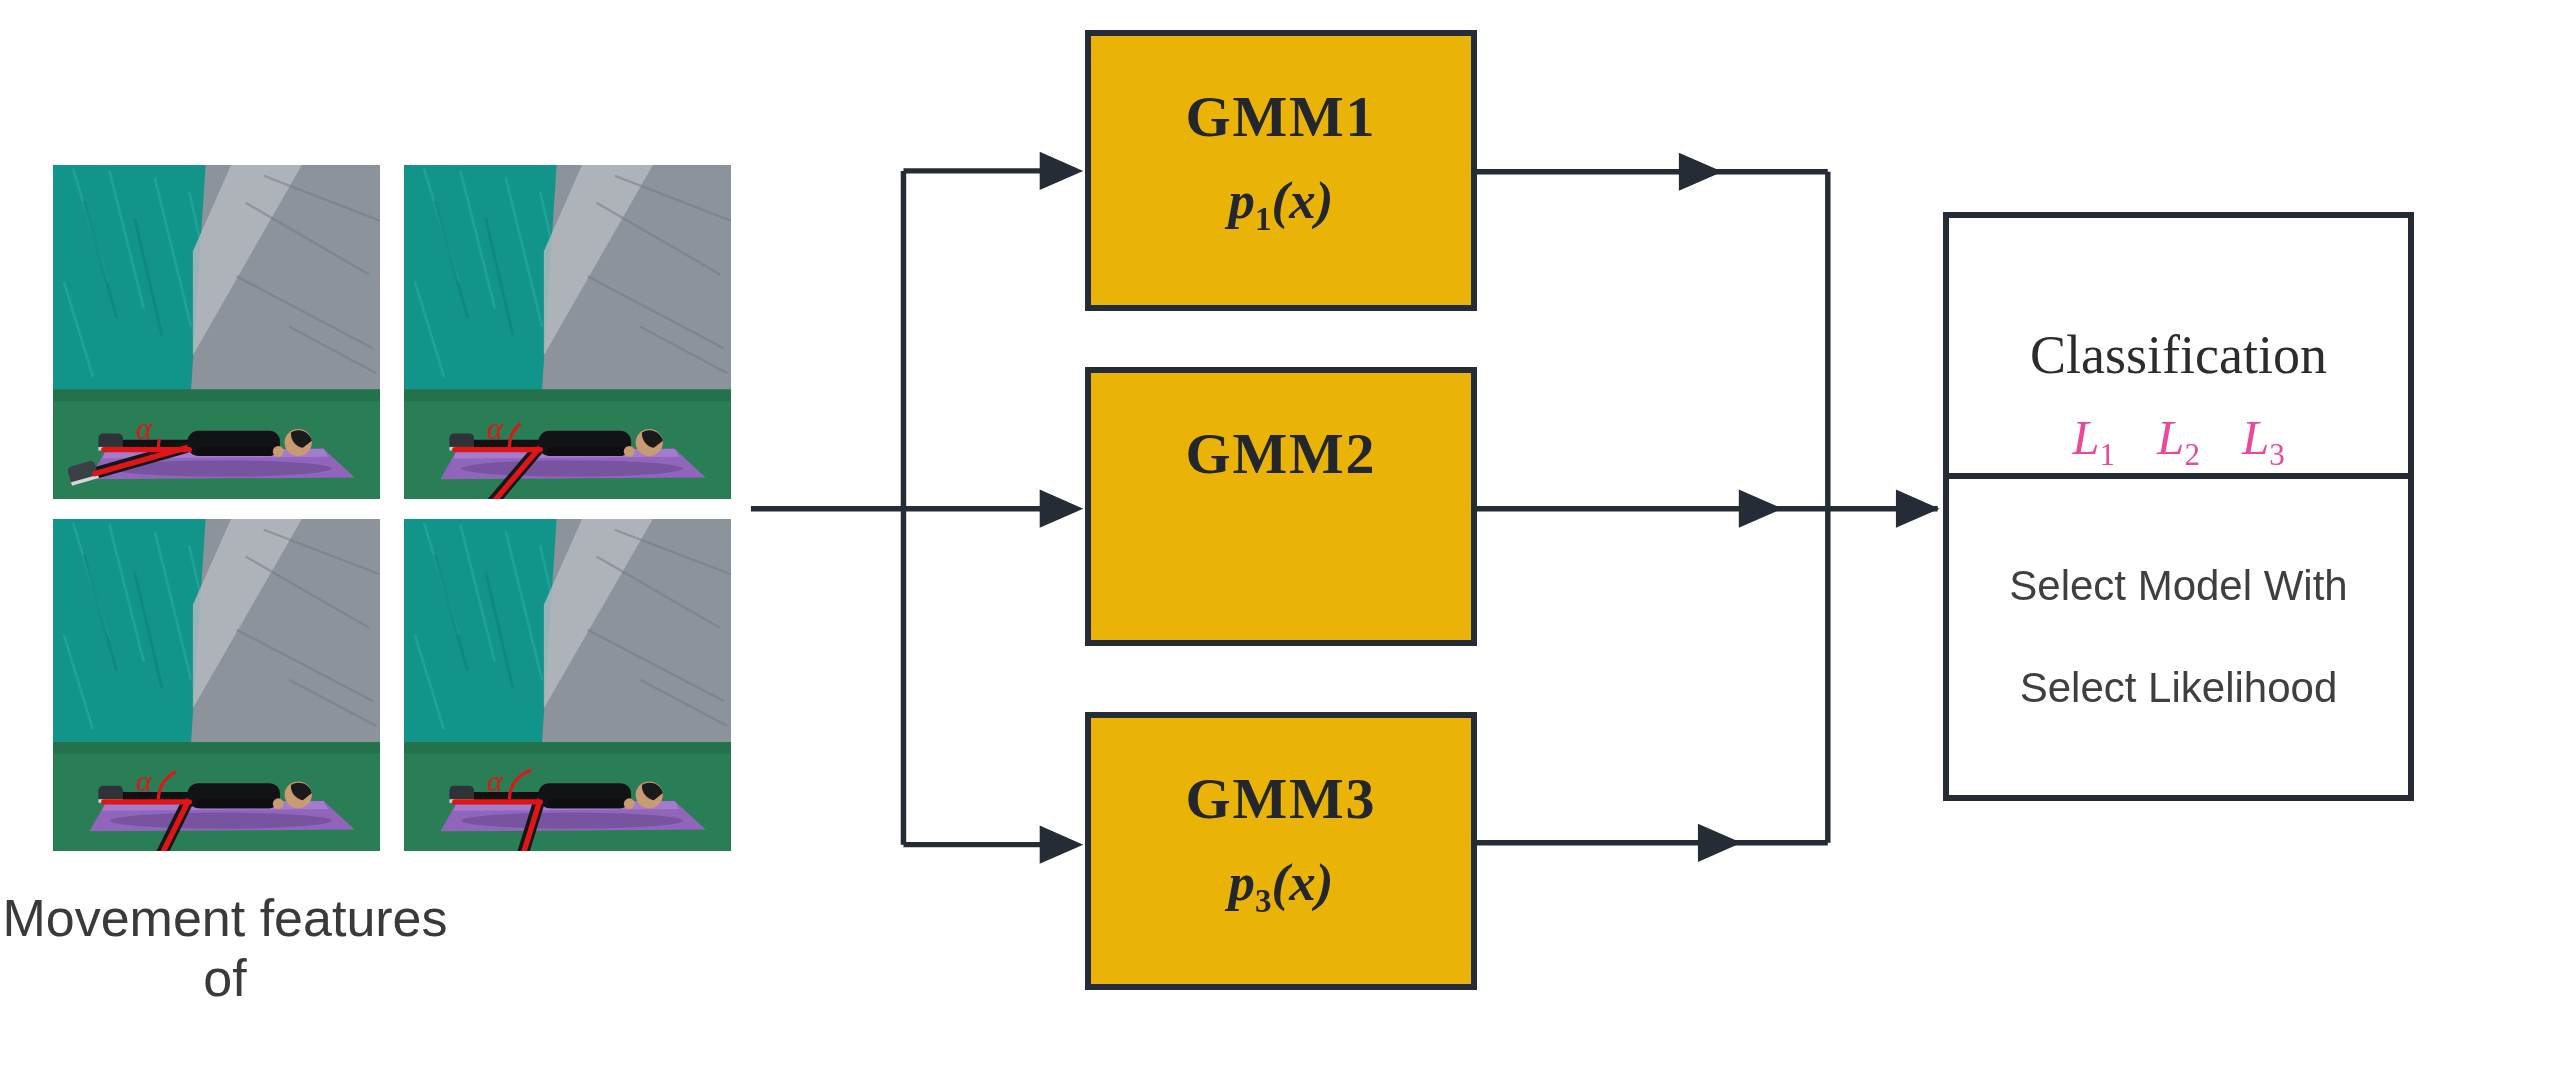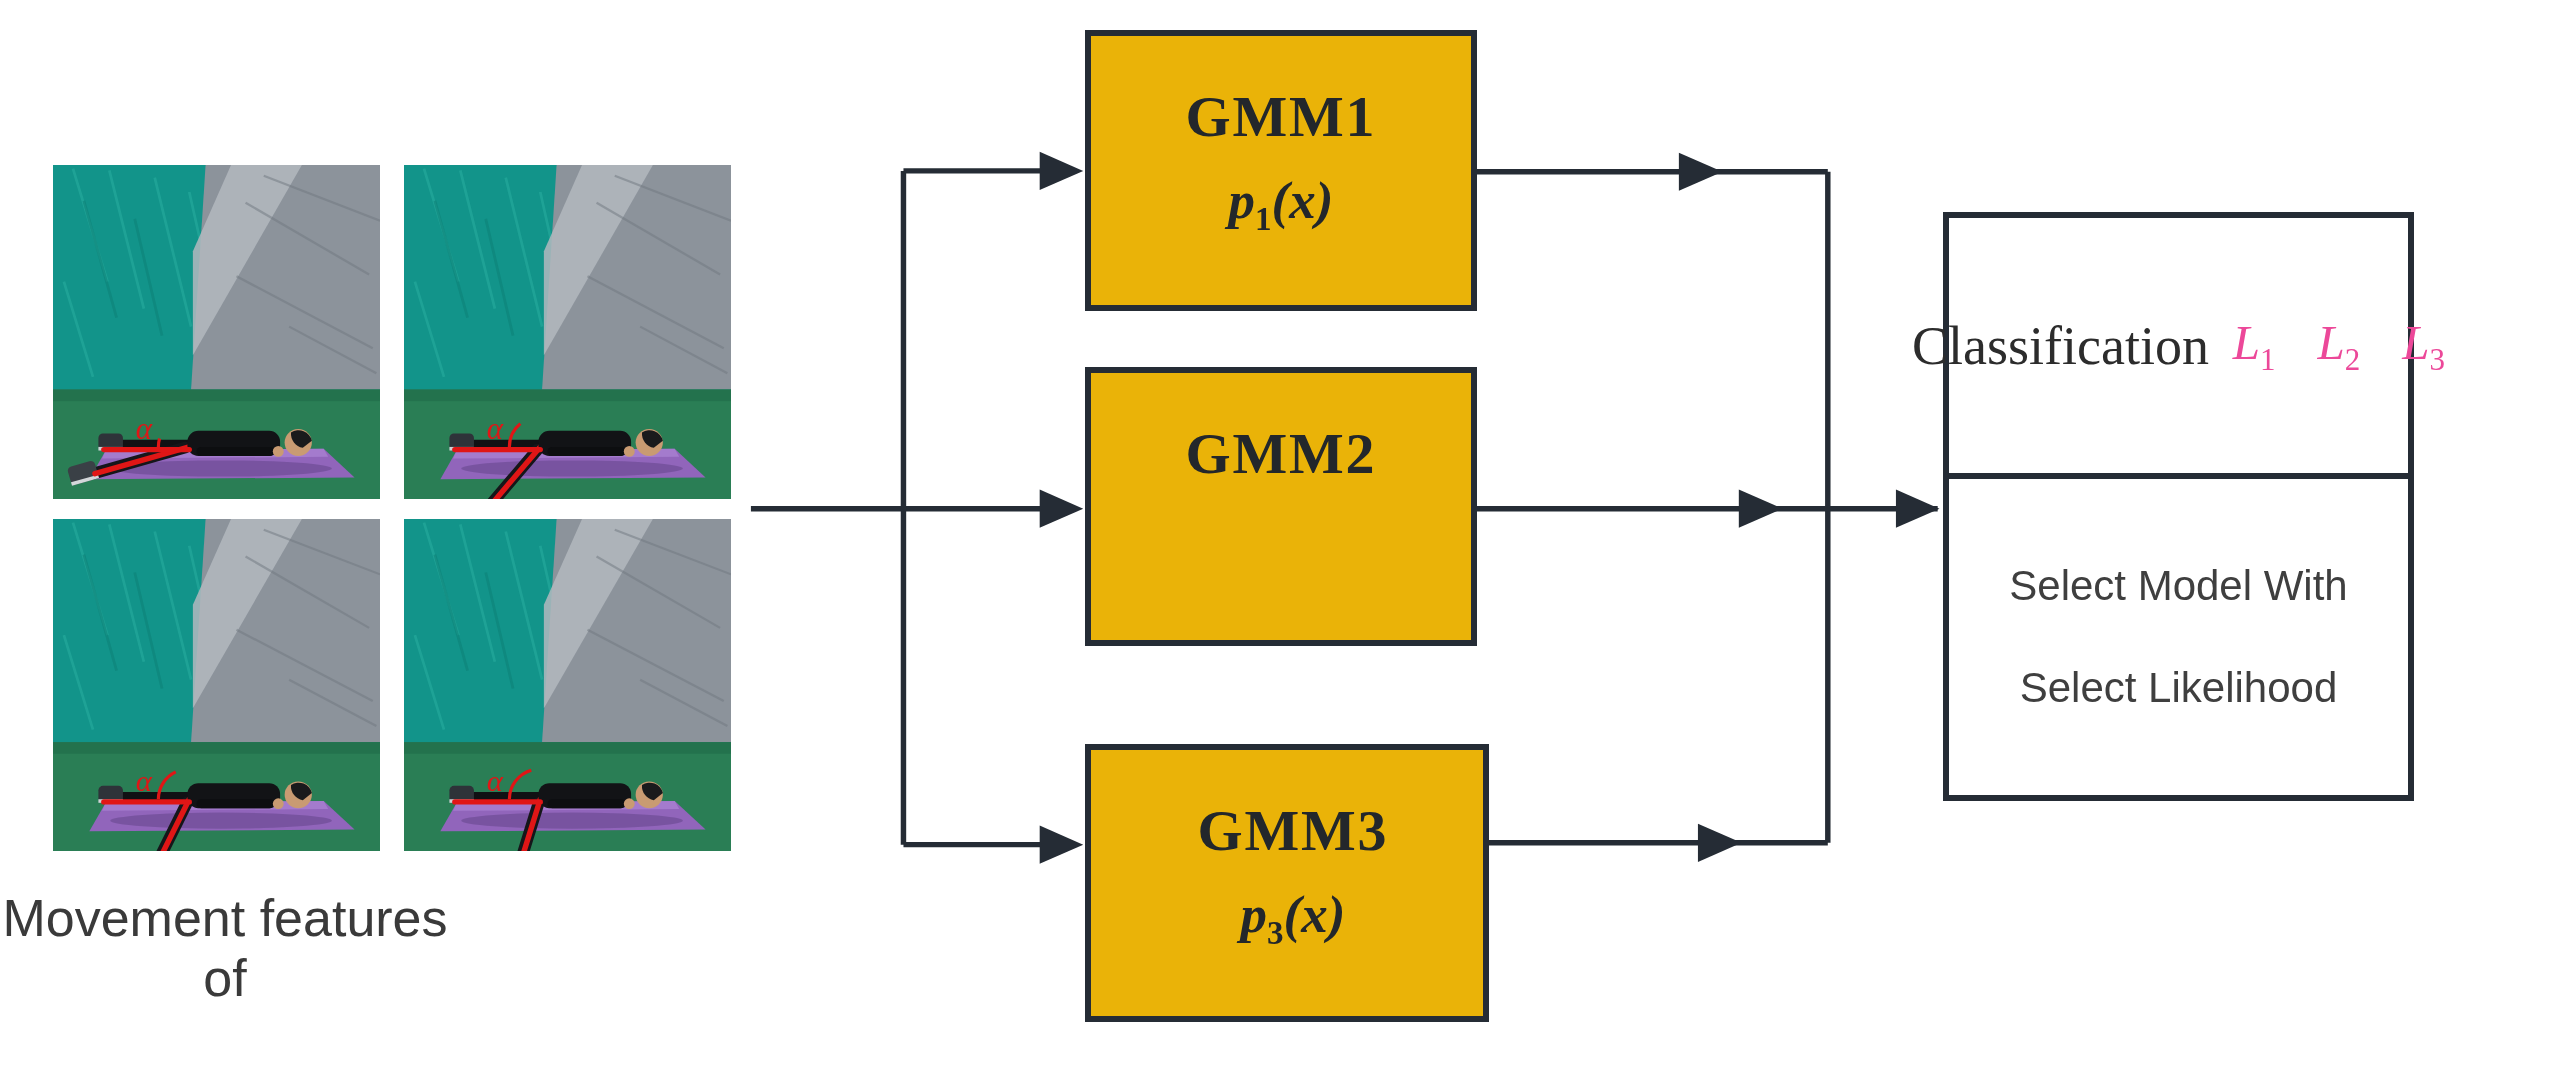--- a/index.html
+++ b/index.html
@@ -50,21 +50,21 @@
   }
   .gmm-formula sub{font-size:33px;font-style:normal;}
   
   .class-box{
     position:absolute;left:1943px;top:212px;width:459px;height:577px;
     border:6.4px solid var(--accent);background:#fff;
     display:flex;flex-direction:column;
   }
   .class-top{
     height:255px;border-bottom:6.4px solid var(--accent);
-    display:flex;flex-direction:row;justify-content:center;align-items:center;gap:23.6px;
+    display:flex;flex-direction:column;justify-content:flex-end;align-items:center;gap:23.6px;
   }
   .class-title{
     font-family:"Liberation Serif", serif;
     font-size:54px;color:#2c2c2c;
   }
   .class-labels{
     display:flex;gap:42px;
     font-family:"Liberation Serif", serif;
     font-style:italic;font-size:49px;color:#ec4899;
   }
@@ -245,21 +245,21 @@
     <polygon class="ah" points="2136,560 2088,539 2088,581"></polygon>
   </svg>
 
   <div class="gmm-box" style="top:30px;height:269px;">
     <div class="gmm-title">GMM1</div>
     <div class="gmm-formula"><span>p</span><sub>1</sub><span>(x)</span></div>
   </div>
   <div class="gmm-box" style="top:367px;height:267px;">
     <div class="gmm-title">GMM2</div>
   </div>
-  <div class="gmm-box" style="top:744px;height:266px;padding-left:12px;">
+  <div class="gmm-box" style="top:712px;height:266px;">
     <div class="gmm-title">GMM3</div>
     <div class="gmm-formula"><span>p</span><sub>3</sub><span>(x)</span></div>
   </div>
 
   <div class="class-box">
     <div class="class-top">
       <div class="class-title">Classification</div>
       <div class="class-labels">
         <span><span>L</span><sub>1</sub></span>
         <span><span>L</span><sub>2</sub></span>

